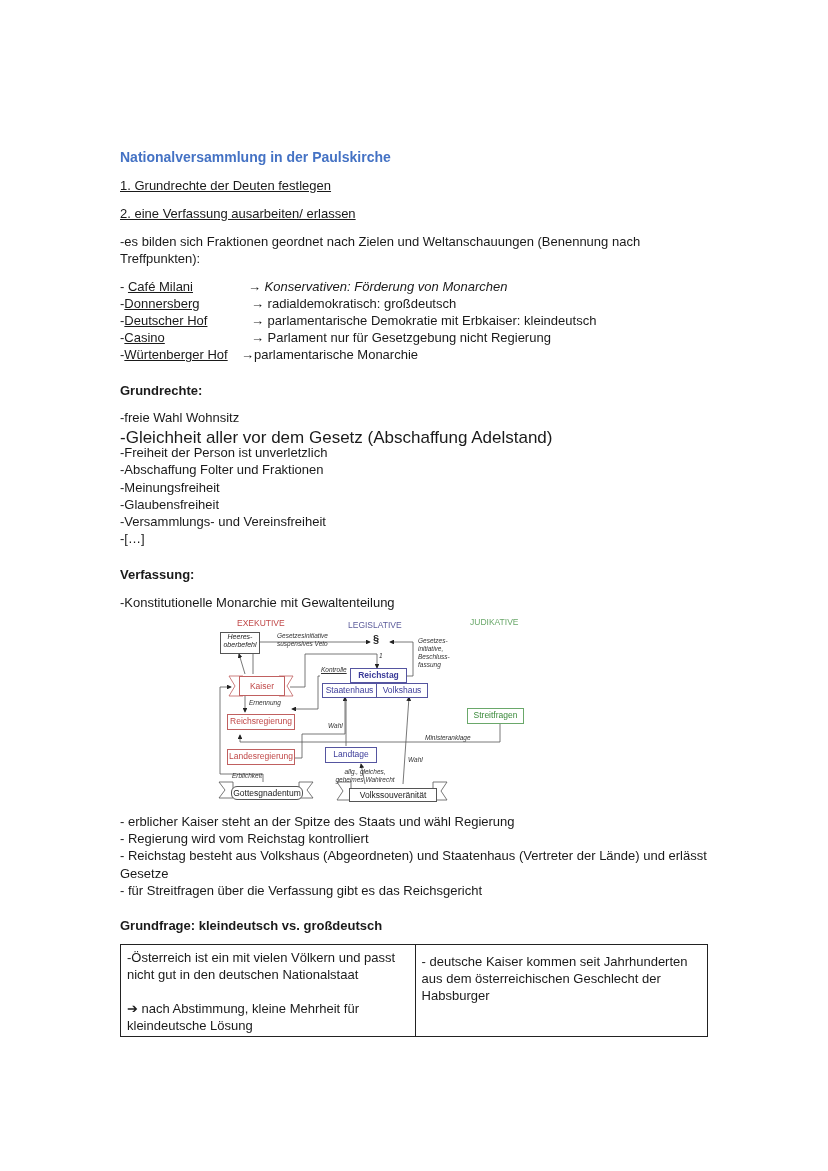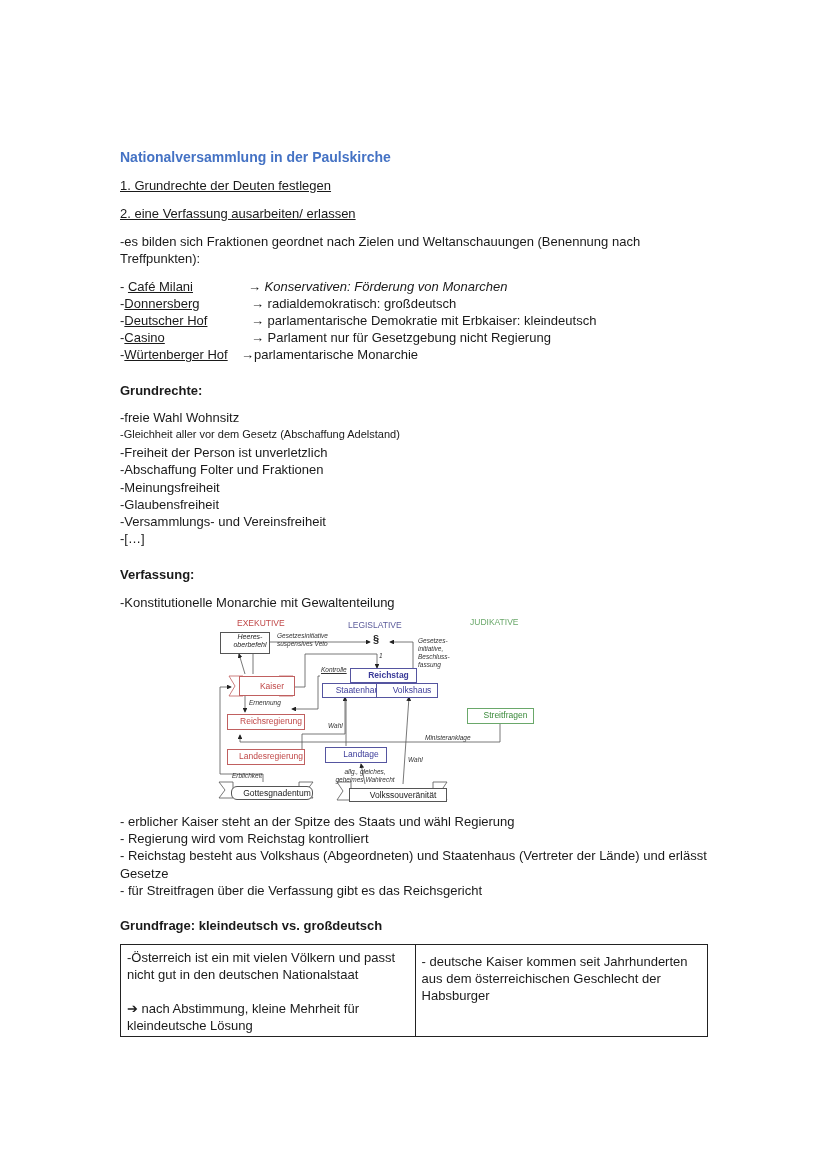--- a/index.html
+++ b/index.html
@@ -9,21 +9,21 @@
     }
     .abs { position: absolute; white-space: nowrap; text-align: center; }
     .title { color: #4472c4; font-weight: bold; font-size: 14px; }
     .u { text-decoration: underline; }
     .b { font-weight: bold; }
     
     .diagram { position: absolute; left: 215px; top: 612px; width: 320px; height: 195px; }
     .diagram svg { position: absolute; left: 0; top: 0; }
     .dlabel { position: absolute; white-space: nowrap; font-size: 8.5px; line-height: 10px; }
     .small-it { font-style: italic; font-size: 6.5px; line-height: 7.5px; color: #333; }
-    .box { position: absolute; border: 1px solid #555; background: #fff; font-size: 8.5px; text-align: center; line-height: 12px; padding-left: 10px; }
+    .box { position: absolute; border: 1px solid #555; background: #fff; font-size: 8.5px; text-align: center; line-height: 12px; }
     .box.red { border-color: #c06060; color: #c04848; }
     .box.blue { border-color: #5555a0; color: #3b3b99; }
     .box.green { border-color: #6aa86a; color: #3a8a3a; }
     table.cmp { position: absolute; left: 120px; top: 944px; width: 588px; border-collapse: collapse; font-size: 13px; line-height: 17px; }
     table.cmp td { border: 1px solid #222; vertical-align: top; padding: 2px 6px; }
   </style>
 </head>
 <body>
 
 <div class="abs title" style="left:120px; top:149px;">Nationalversammlung in der Paulskirche</div>
@@ -67,21 +67,21 @@
     <span>-</span><span class="u">Würtenberger Hof</span>
   </div>
   <div class="abs" style="left:241px; top:347px; font-size:13px;">
     <span>→</span><span>parlamentarische Monarchie</span>
   </div>
 </div>
 
 <div class="abs b" style="left:120px; top:383px; font-size:13px;">Grundrechte:</div>
 <div>
   <div class="abs" style="left:120px; top:410px; font-size:13px;">-freie Wahl Wohnsitz</div>
-  <div class="abs" style="left:120px; top:428px; font-size:11px;">-Gleichheit aller vor dem Gesetz (Abschaffung Adelstand)</div>
+  <div class="abs" style="left:120px; top:428px; font-size:17px;">-Gleichheit aller vor dem Gesetz (Abschaffung Adelstand)</div>
   <div class="abs" style="left:120px; top:445px; font-size:13px;">-Freiheit der Person ist unverletzlich</div>
   <div class="abs" style="left:120px; top:462px; font-size:13px;">-Abschaffung Folter und Fraktionen</div>
   <div class="abs" style="left:120px; top:480px; font-size:13px;">-Meinungsfreiheit</div>
   <div class="abs" style="left:120px; top:497px; font-size:13px;">-Glaubensfreiheit</div>
   <div class="abs" style="left:120px; top:514px; font-size:13px;">-Versammlungs- und Vereinsfreiheit</div>
   <div class="abs" style="left:120px; top:531px; font-size:13px;">-[…]</div>
 </div>
 
 <div class="abs b" style="left:120px; top:567px; font-size:13px;">Verfassung:</div>
 <div class="abs" style="left:120px; top:595px; font-size:13px;">-Konstitutionelle Monarchie mit Gewaltenteilung</div>

